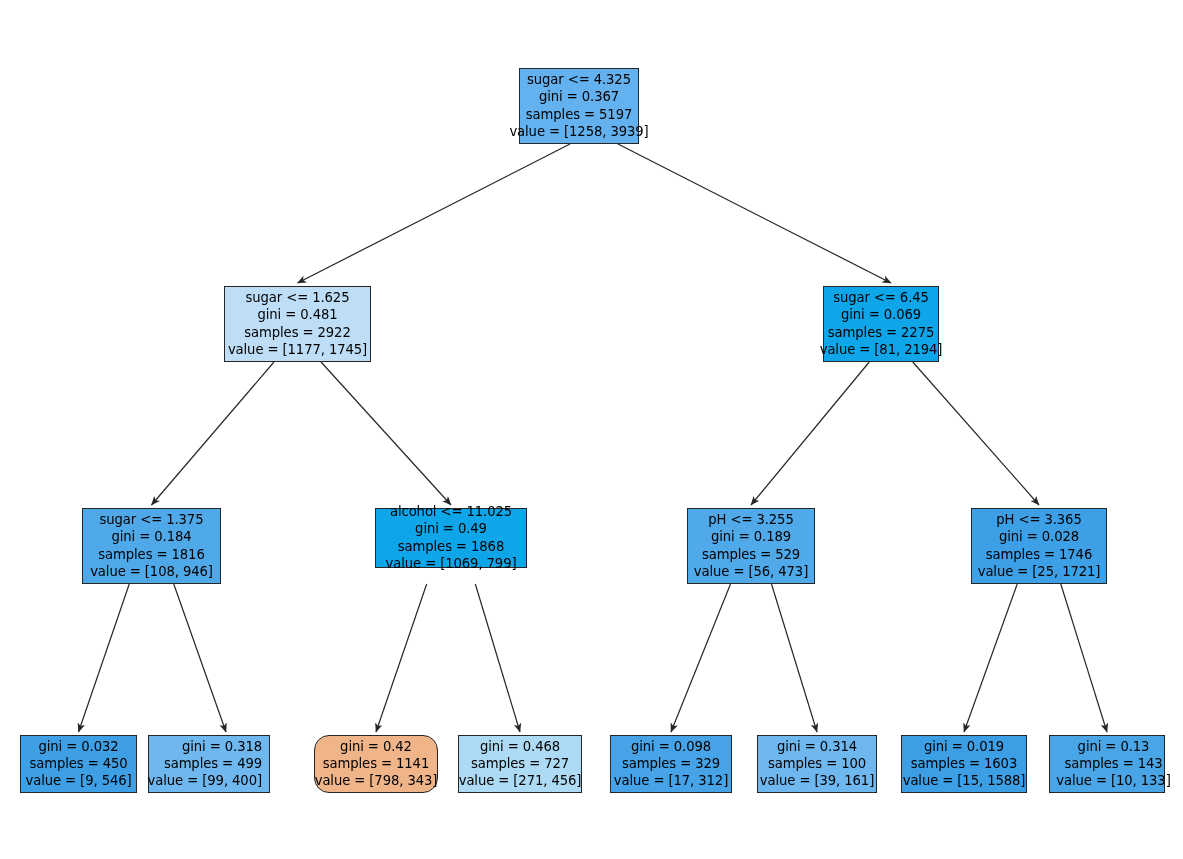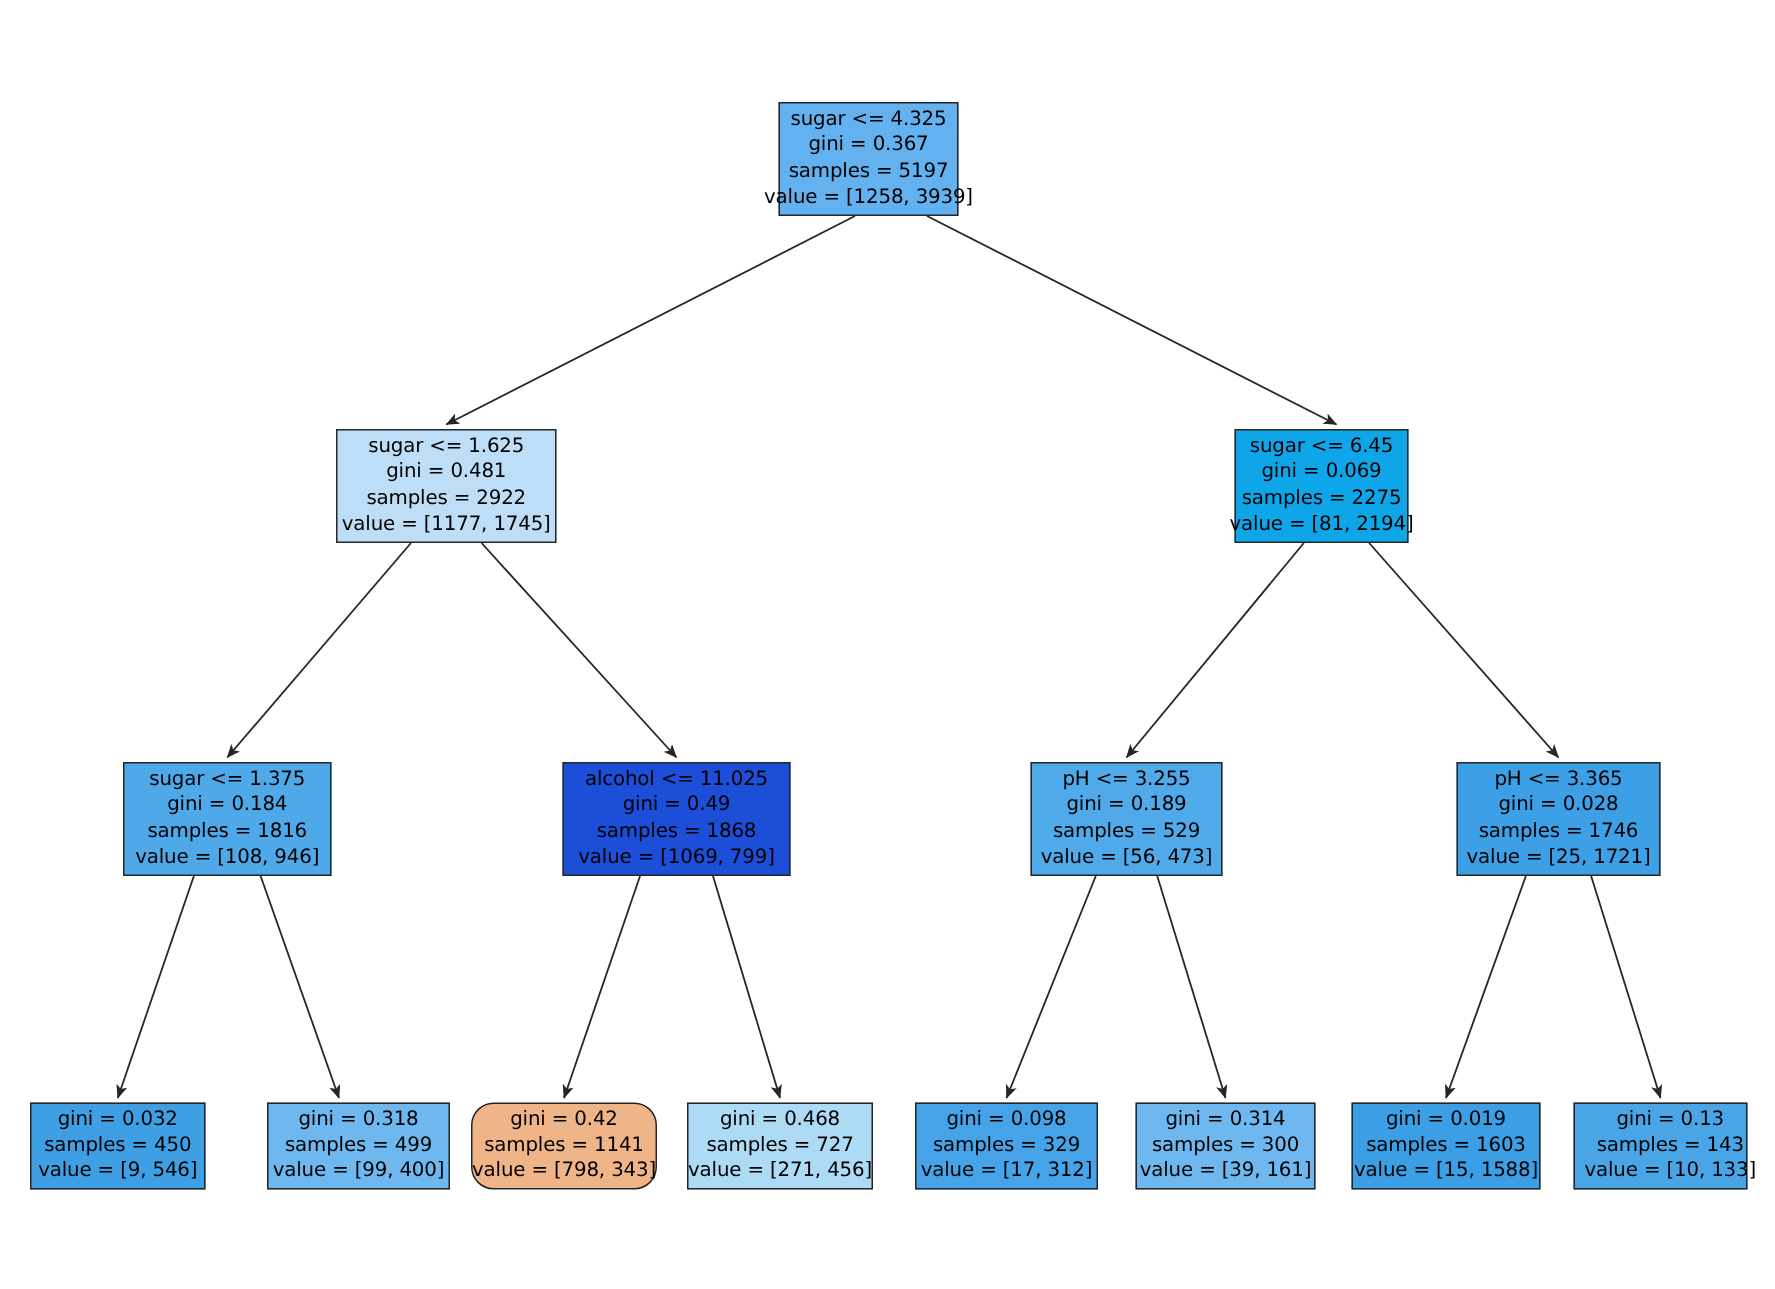--- a/index.html
+++ b/index.html
@@ -91,21 +91,21 @@
         <div class="node-line">gini = 0.069</div>
         <div class="node-line">samples = 2275</div>
         <div class="node-line">value = [81, 2194]</div>
       </div>
       <div class="tree-node" style="left: 82px; top: 508px; width: 139px; height: 76px; background: rgb(79, 168, 232); border-color: rgb(38, 38, 38);">
         <div class="node-line">sugar &lt;= 1.375</div>
         <div class="node-line">gini = 0.184</div>
         <div class="node-line">samples = 1816</div>
         <div class="node-line">value = [108, 946]</div>
       </div>
-      <div class="tree-node" style="left: 375px; top: 508px; width: 152px; height: 76px; background: #1d4ed8; border-color: rgb(38, 38, 38);">
+      <div class="tree-node" style="left: 375px; top: 508px; width: 152px; height: 60px; background: #0ea5e9; border-color: rgb(38, 38, 38);">
         <div class="node-line">alcohol &lt;= 11.025</div>
         <div class="node-line">gini = 0.49</div>
         <div class="node-line">samples = 1868</div>
         <div class="node-line">value = [1069, 799]</div>
       </div>
       <div class="tree-node" style="left: 687px; top: 508px; width: 128px; height: 76px; background: rgb(80, 169, 232); border-color: rgb(38, 38, 38);">
         <div class="node-line">pH &lt;= 3.255</div>
         <div class="node-line">gini = 0.189</div>
         <div class="node-line">samples = 529</div>
         <div class="node-line">value = [56, 473]</div>
@@ -114,21 +114,21 @@
         <div class="node-line">pH &lt;= 3.365</div>
         <div class="node-line">gini = 0.028</div>
         <div class="node-line">samples = 1746</div>
         <div class="node-line">value = [25, 1721]</div>
       </div>
       <div class="tree-node" style="left: 20px; top: 735px; width: 117px; height: 58px; background: rgb(62, 159, 229); border-color: rgb(38, 38, 38);">
         <div class="node-line">gini = 0.032</div>
         <div class="node-line">samples = 450</div>
         <div class="node-line">value = [9, 546]</div>
       </div>
-      <div class="tree-node" style="left: 178px; top: 735px; width: 122px; height: 58px; background: rgb(111, 183, 239); border-color: rgb(38, 38, 38);">
+      <div class="tree-node" style="left: 148px; top: 735px; width: 122px; height: 58px; background: rgb(111, 183, 239); border-color: rgb(38, 38, 38); align-items: flex-end;">
         <div class="node-line">gini = 0.318</div>
         <div class="node-line">samples = 499</div>
         <div class="node-line">value = [99, 400]</div>
       </div>
       <div class="tree-node" style="left: 314px; top: 735px; width: 124px; height: 58px; background: rgb(240, 180, 137); border-color: rgb(38, 38, 38); border-radius: 15px;">
         <div class="node-line">gini = 0.42</div>
         <div class="node-line">samples = 1141</div>
         <div class="node-line">value = [798, 343]</div>
       </div>
       <div class="tree-node" style="left: 458px; top: 735px; width: 124px; height: 58px; background: rgb(173, 218, 244); border-color: rgb(38, 38, 38);">
@@ -136,21 +136,21 @@
         <div class="node-line">samples = 727</div>
         <div class="node-line">value = [271, 456]</div>
       </div>
       <div class="tree-node" style="left: 610px; top: 735px; width: 122px; height: 58px; background: rgb(70, 163, 231); border-color: rgb(38, 38, 38);">
         <div class="node-line">gini = 0.098</div>
         <div class="node-line">samples = 329</div>
         <div class="node-line">value = [17, 312]</div>
       </div>
       <div class="tree-node" style="left: 757px; top: 735px; width: 120px; height: 58px; background: rgb(110, 183, 239); border-color: rgb(38, 38, 38);">
         <div class="node-line">gini = 0.314</div>
-        <div class="node-line">samples = 300</div>
+        <div class="node-line">samples = 100</div>
         <div class="node-line">value = [39, 161]</div>
       </div>
       <div class="tree-node" style="left: 901px; top: 735px; width: 126px; height: 58px; background: rgb(60, 158, 229); border-color: rgb(38, 38, 38);">
         <div class="node-line">gini = 0.019</div>
         <div class="node-line">samples = 1603</div>
         <div class="node-line">value = [15, 1588]</div>
       </div>
       <div class="tree-node" style="left: 1049px; top: 735px; width: 116px; height: 58px; background: rgb(74, 165, 231); border-color: rgb(38, 38, 38); padding-left: 20px;">
         <div class="node-line">gini = 0.13</div>
         <div class="node-line">samples = 143</div>

